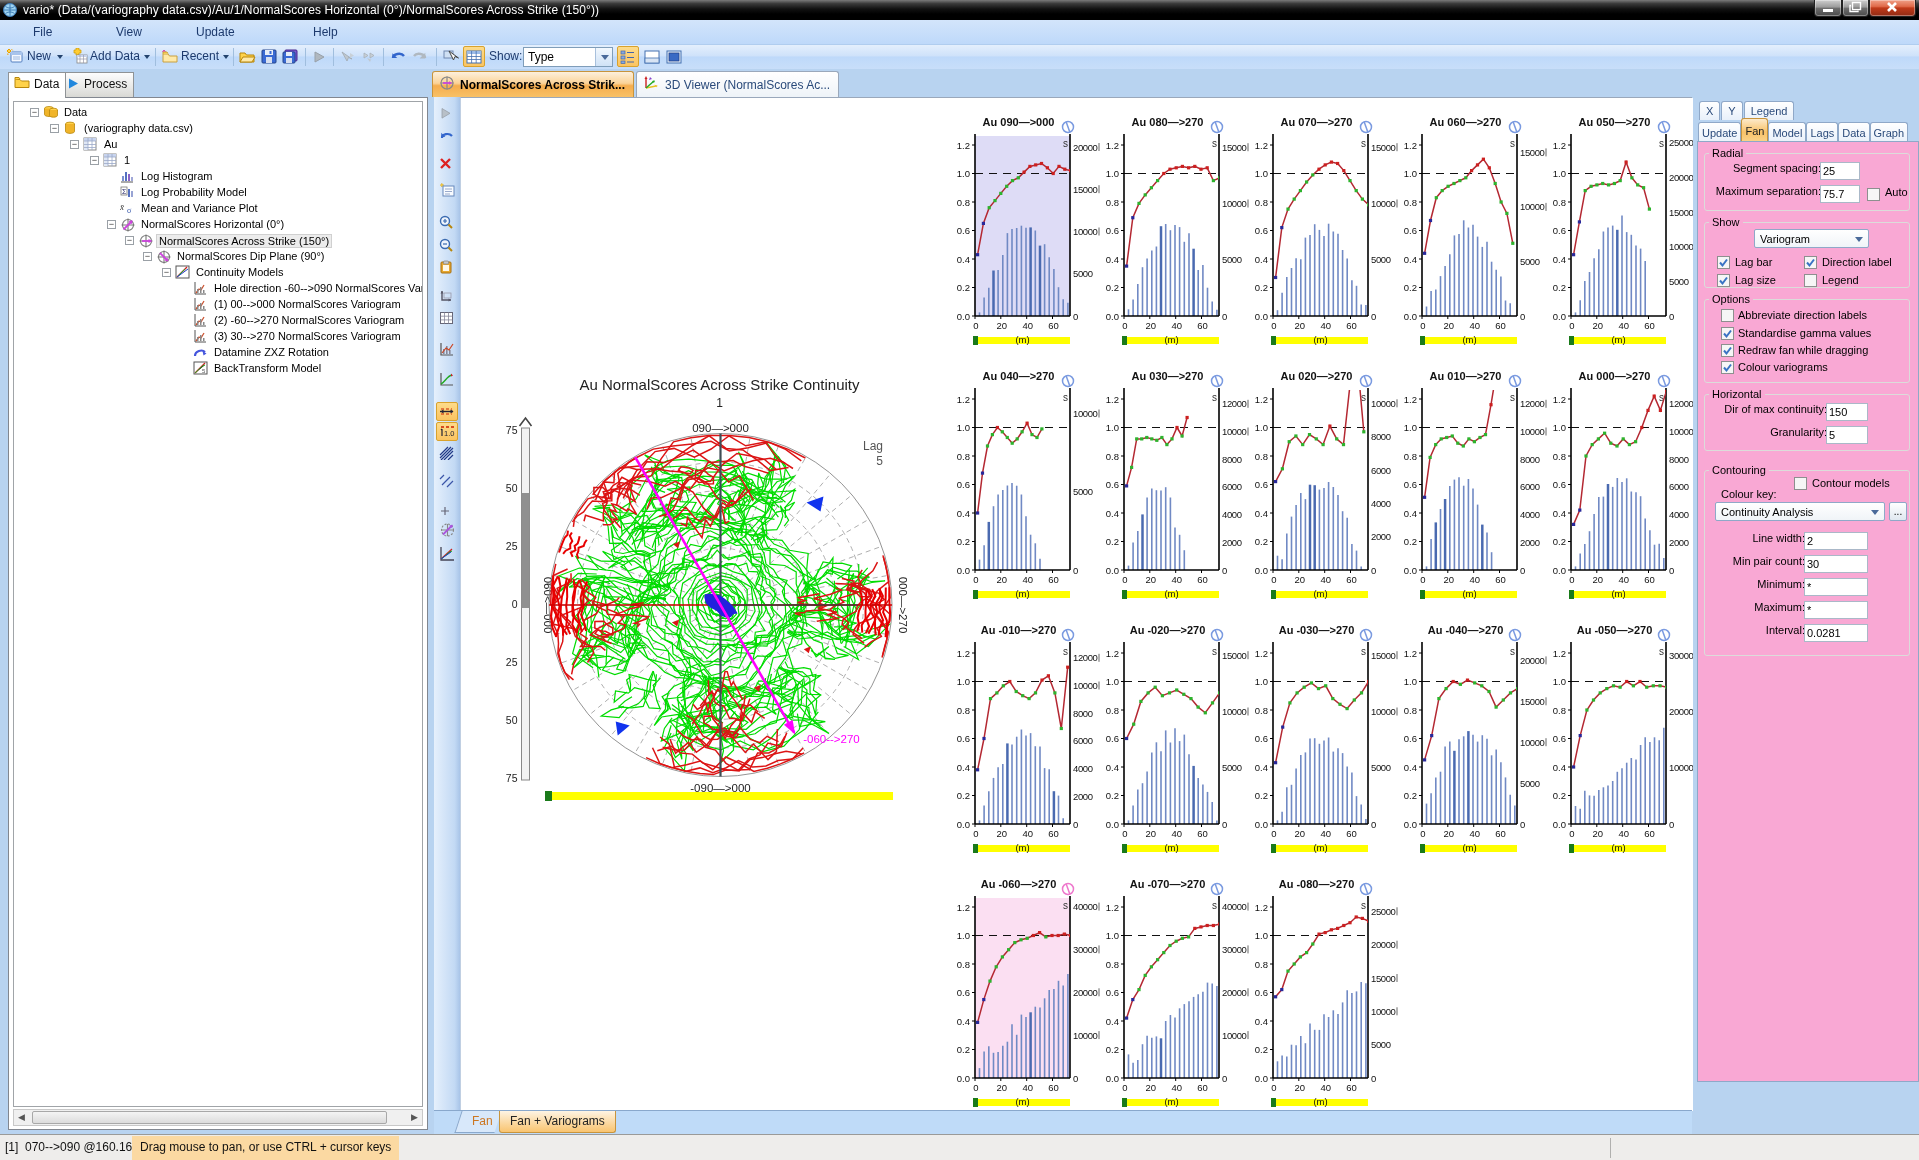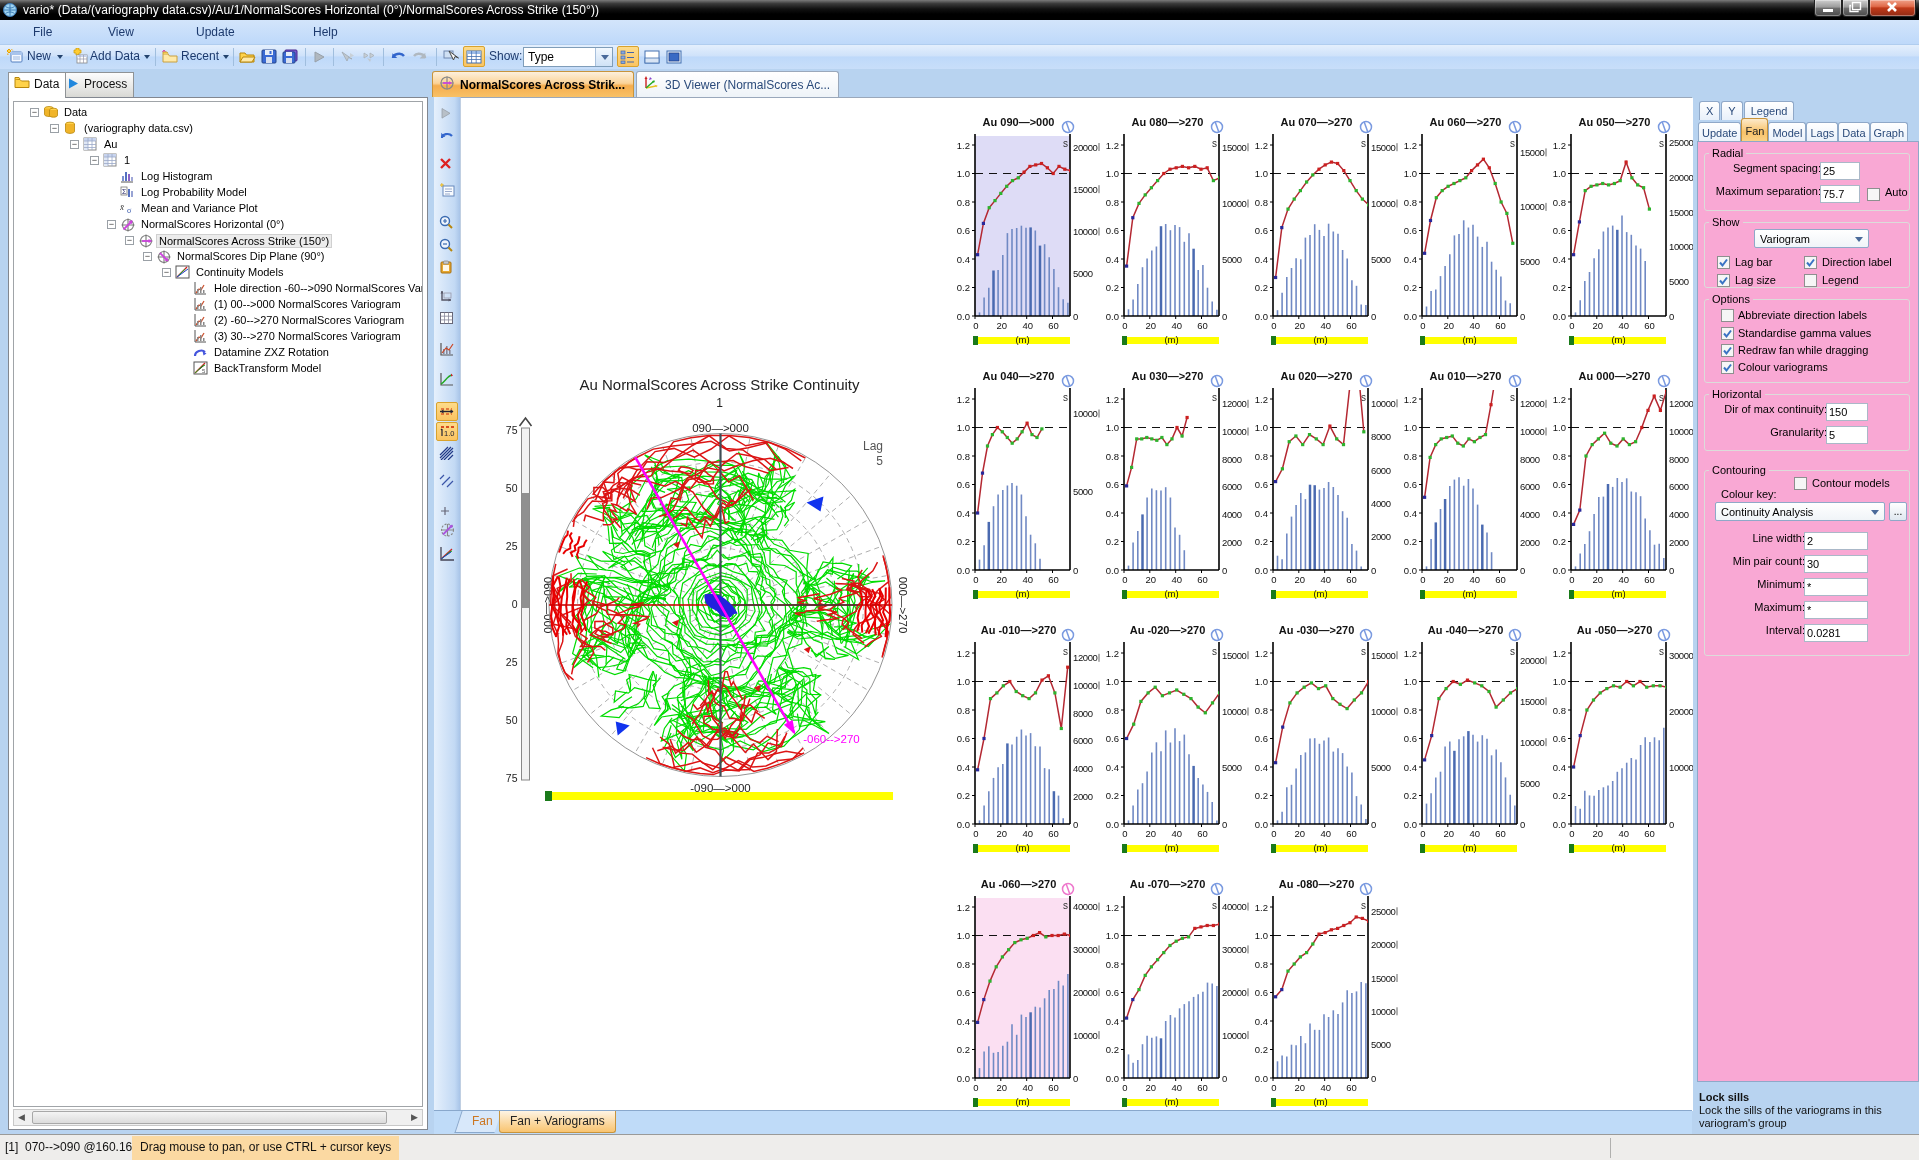--- a/index.html
+++ b/index.html
@@ -84,21 +84,21 @@
         </svg></span><span class="wbtn" style="width:27px"><svg width="25" height="15" viewBox="0 0 25 15">
           <rect x="9.5" y="2.5" width="8" height="7" fill="none" stroke="#fff" stroke-width="1.4"></rect>
           <path d="M8 5.5h-1v6h8v-1" fill="none" stroke="#fff" stroke-width="1.4"></path>
         </svg></span><span class="wbtn close" style="width:47px"><svg width="45" height="15" viewBox="0 0 45 15">
           <path d="M18 3l8 8M26 3l-8 8" stroke="#fff" stroke-width="2.6"></path>
         </svg></span>
   </span>
 </div>
 <div class="menubar">
   <span style="left:33px">File</span>
-    <span style="left:108px">View</span>
+    <span style="left:116px">View</span>
     <span style="left:196px">Update</span>
     <span style="left:313px">Help</span>
 </div>
 <div class="toolbar">
   <span class="ti" style="left:6px;top:3px"><svg width="18" height="16" viewBox="0 0 18 16">
         <path d="M3 1l2 2-2 2-2-2z M5.5 1.2l1.2 1.2M1 6l1.5.3" stroke="#e8a000" stroke-width="1" fill="#ffd24a"></path>
         <rect x="5" y="4" width="11" height="10" rx="1" fill="#f4f8ff" stroke="#5580c0" stroke-width="1"></rect>
         <rect x="5" y="4" width="11" height="3" fill="#a8c4ec"></rect>
         <path d="M7 9h7M7 11h7" stroke="#88a8d8" stroke-width="0.8"></path>
       </svg></span>
@@ -2313,21 +2313,18 @@
     <div class="frow" style="top:125px">
           <span class="flab" style="right:104px">Maximum:</span>
           <input class="fin" style="left: 99px; width: 64px;" value="*">
         </div>
     <div class="frow" style="top:148px">
           <span class="flab" style="right:104px">Interval:</span>
           <input class="fin" style="left: 99px; width: 64px;" value="0.0281">
         </div>
   </fieldset>
 </div>
-<div class="locksills">
-  <b>Lock sills</b><br>Lock the sills of the variograms in this variogram's group
-</div>
 </div>
 <div class="statusbar">
   <span style="position:absolute;left:5px;top:5px">[1]&nbsp;&nbsp;070--&gt;090 @160.16</span>
   <span class="statushl">Drag mouse to pan, or use CTRL + cursor keys</span>
   <span style="position:absolute;left:1610px;top:3px;width:1px;height:20px;background:#b0b0ae"></span>
 </div>
 
 </body></html>

